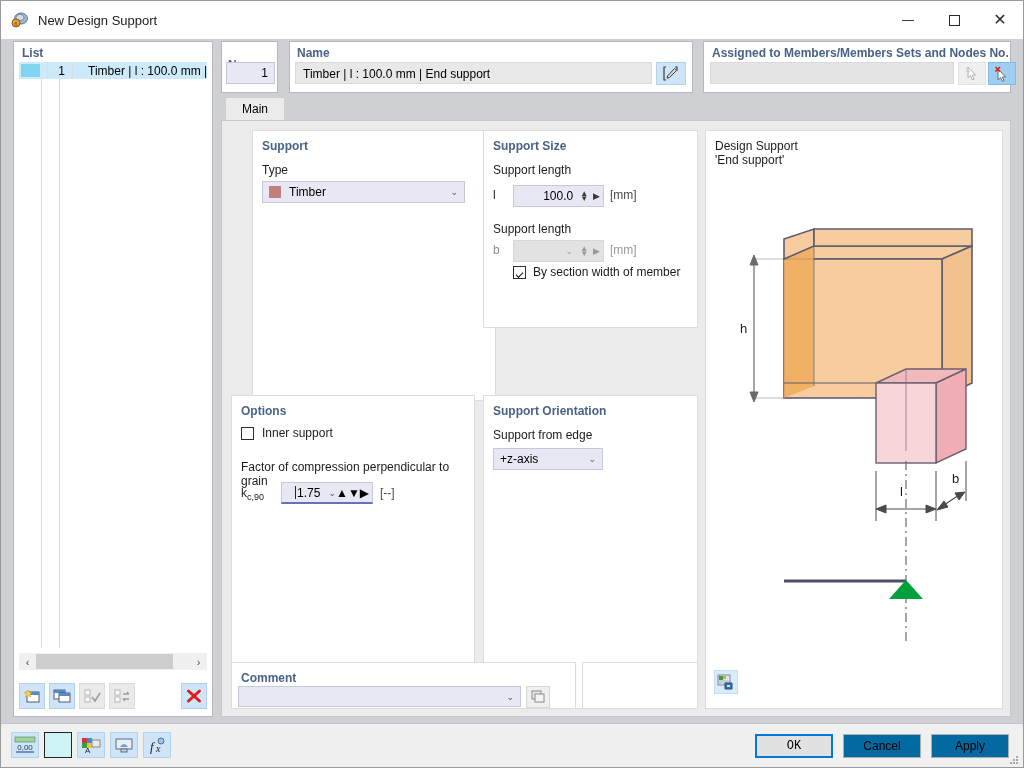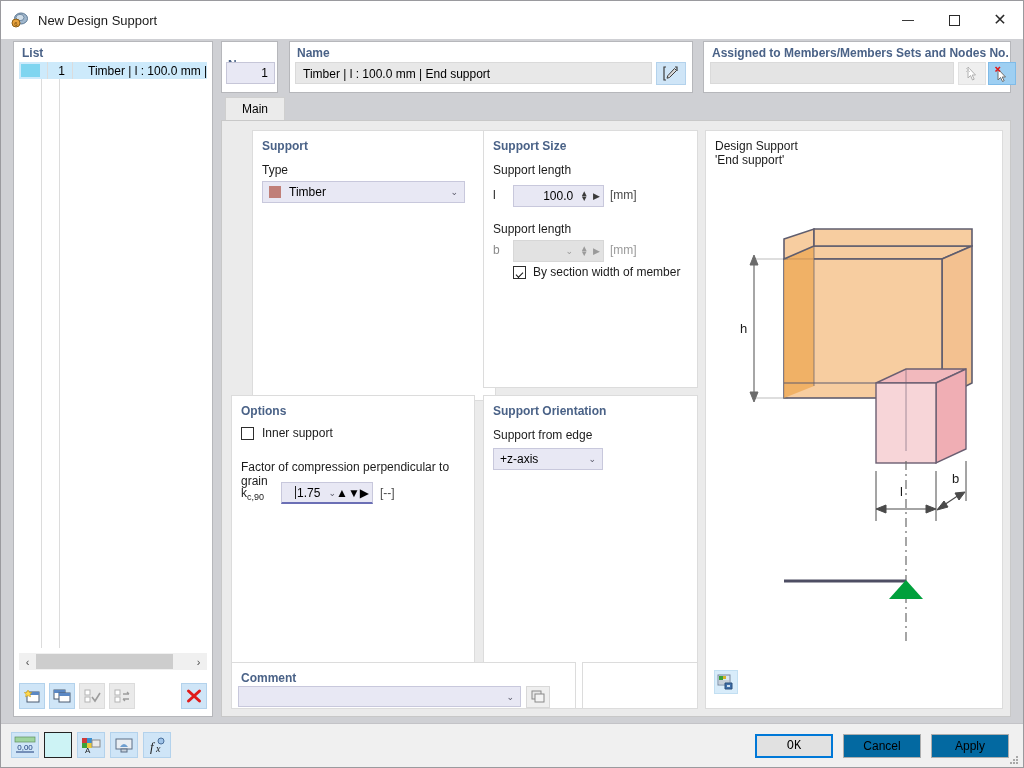--- a/index.html
+++ b/index.html
@@ -76,21 +76,21 @@
   .group > .gtitle { position:absolute; left:9px; top:8px; }
 
   
   .g-support { left:19px; top:9px; width:244px; height:271px;margin-left:11px; }
   .lbl { font-size:12px; color:#1b1b1b; }
   .combo { background:#e8e8f4; border:1px solid #c8c8dc; height:22px; display:flex; align-items:center; padding:0 6px; font-size:12px; position:relative; }
   .combo .chev { margin-left:auto; color:#5a5a6a; font-size:9px; }
   .sw-timber { width:12px; height:12px; background:#c07f78; margin-right:8px; flex:0 0 auto;}
 
   
-  .g-size { left:261px; top:9px; width:215px; height:258px; }
+  .g-size { left:261px; top:9px; width:215px; height:198px; }
   .spin { background:#e8e8f4; border:1px solid #c8c8dc; height:22px; display:flex; align-items:center; padding:0 3px 0 6px; font-size:12px; }
   .spin.disabled { background:#e2e2e2; border-color:#d7d7d7; color:#9a9a9a; }
   .spin .val { margin-left:auto; text-align:right; }
   .spin .upd { display:flex; flex-direction:column; margin-left:7px; line-height:5px; color:#3a3a3a; font-size:8px; }
   .spin .play { margin-left:5px; color:#3a3a3a; font-size:9px; }
   .unit { color:#4a4a4a; font-size:12px; }
   .cb { width:13px; height:13px; border:1px solid #2d2d2d; background:#fff; position:relative; flex:0 0 auto; }
   .cb.checked::after { content:""; position:absolute; left:2px; top:5px; width:6px; height:3px; border-left:1.6px solid #111; border-bottom:1.6px solid #111; transform:rotate(-45deg); }
 
   

